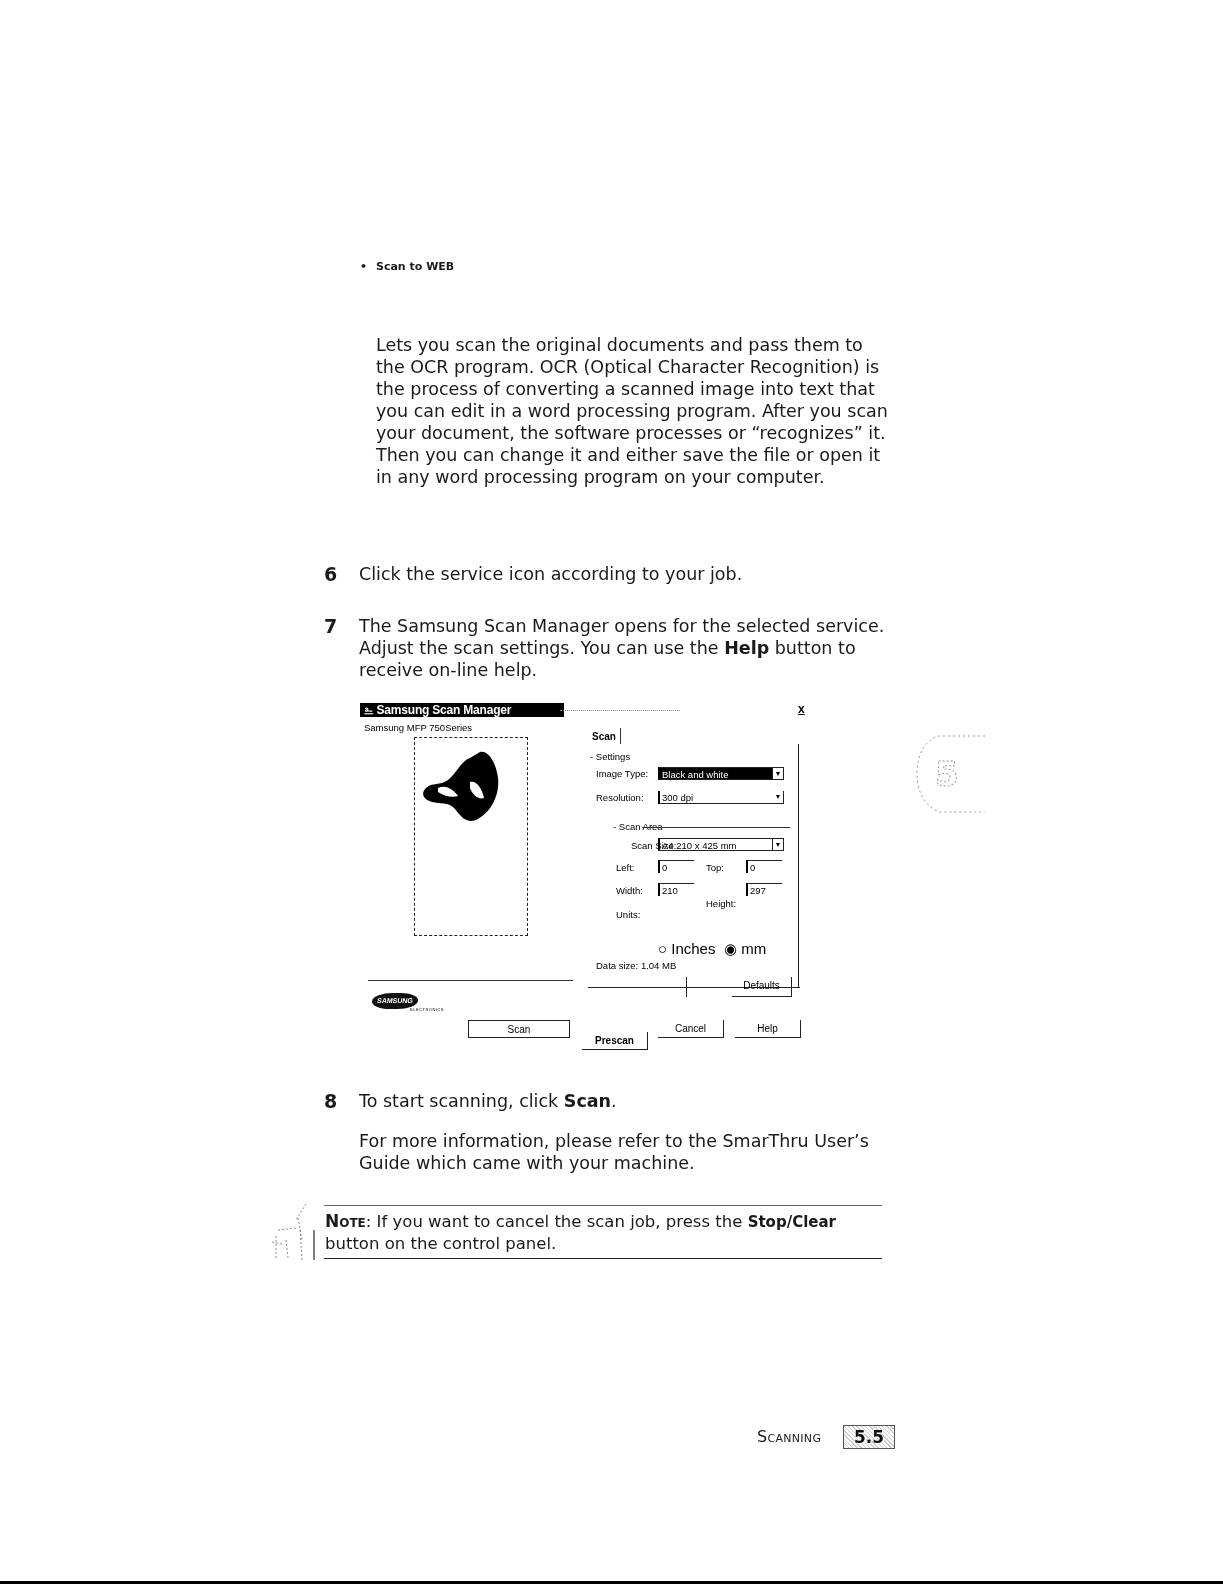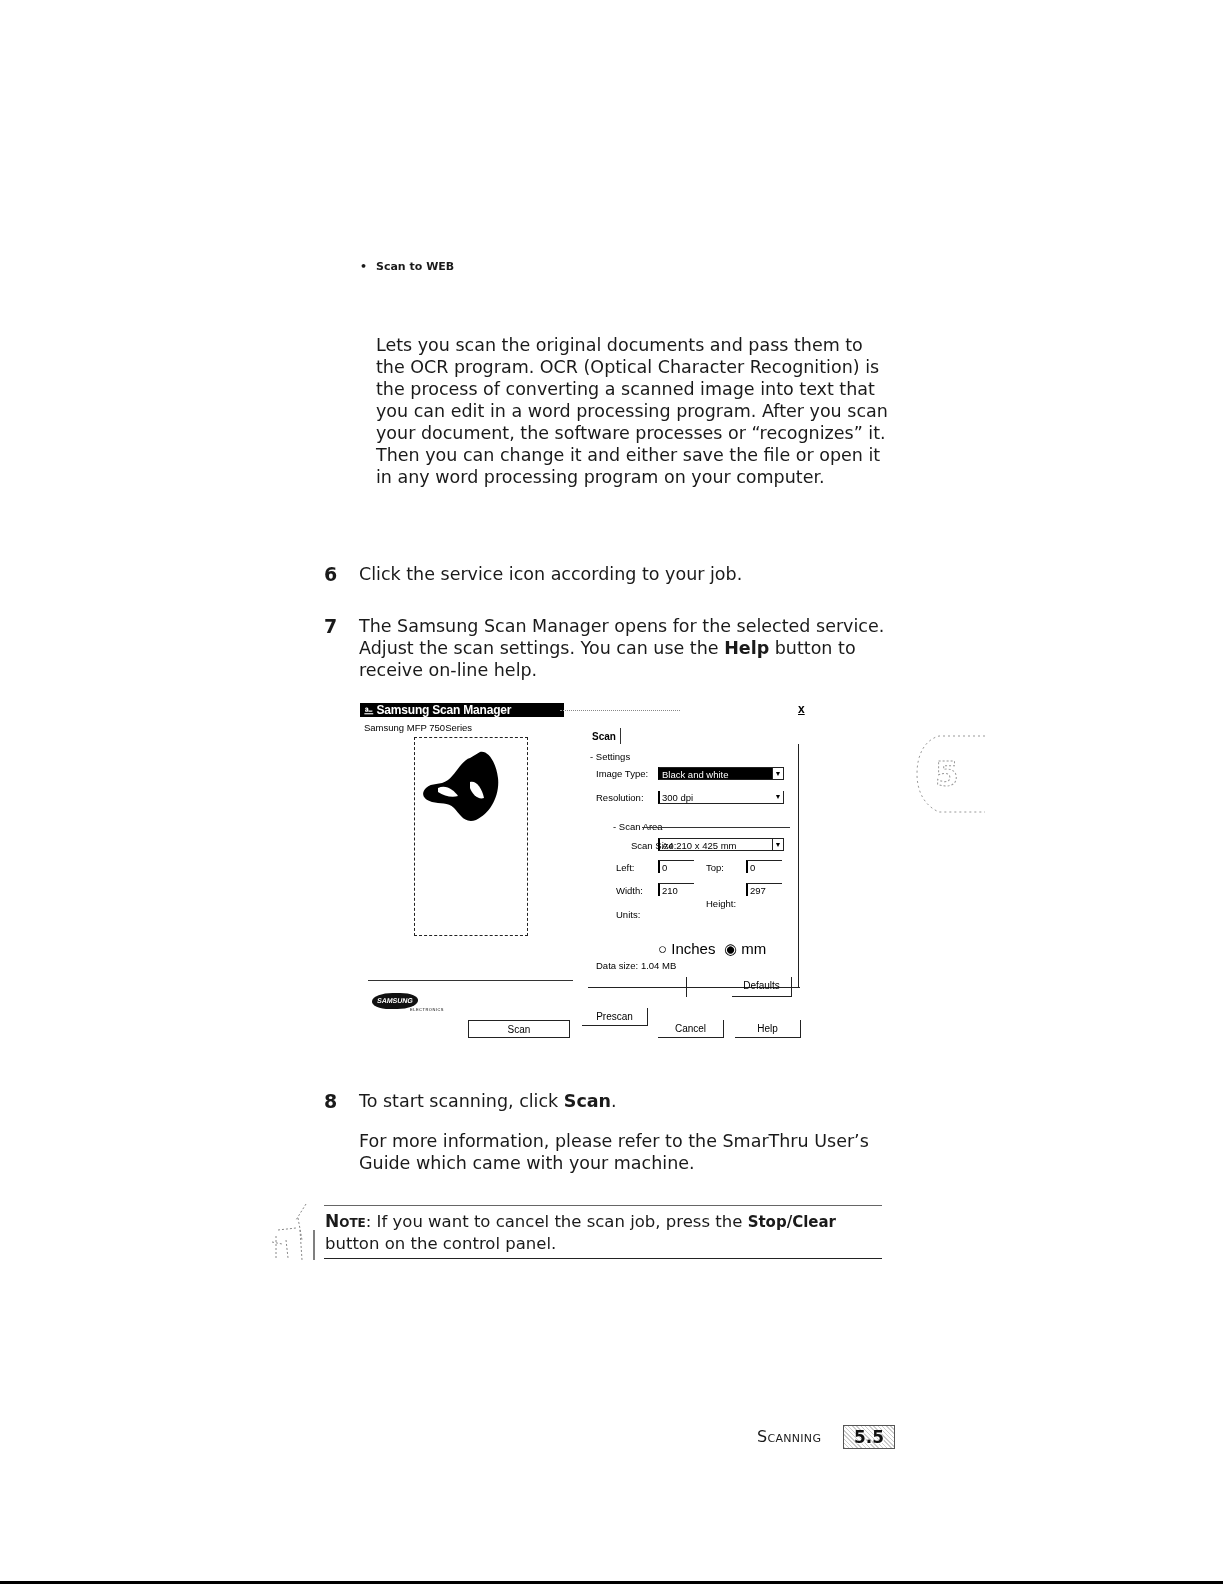--- a/index.html
+++ b/index.html
@@ -129,21 +129,21 @@
   <div class="lbl" style="left:256px; top:209px;">Units:</div>
   <div class="radio" style="left:298px; top:209px;"><span>○ </span><span>Inches</span></div>
   <div class="radio" style="left:364px; top:209px;"><span>◉ </span><span>mm</span></div>
 
   <div class="lbl" style="left:236px; top:260px;"><span>Data size:</span> <span>1.04 MB</span></div>
 
   <div class="btn" style="left:326px; top:277px; width0px; height:20px; border-bottom:none; border-right:none; border-left:1.5px solid #222;"></div>
   <div class="btn" style="left:372px; top:277px; width:60px; height:20px;">Defaults</div>
 
   <div class="btn framed" style="left:108px; top:320px; width:102px;">Scan</div>
-  <div class="btn" style="left:222px; top:308px; width:66px;">Prescan</div>
+  <div class="btn" style="left:222px; top:332px; width:66px;font-weight:bold;">Prescan</div>
   <div class="btn" style="left:298px; top:320px; width:66px;">Cancel</div>
   <div class="btn" style="left:375px; top:320px; width:66px;">Help</div>
 </div>
 
 <svg class="chap-tab" viewBox="0 0 72 85">
   <path d="M70 6 L24 6 C10 10 2 24 2 44 C2 62 10 76 24 82 L70 82" fill="none" stroke="#999" stroke-width="1" stroke-dasharray="2 3"></path>
   <text x="20" y="56" font-family="DejaVu Sans, sans-serif" font-size="34" font-weight="bold" fill="none" stroke="#999" stroke-width="1" stroke-dasharray="2 2">5</text>
 </svg>
 
 <div class="step body-text" style="top:1090px;">

